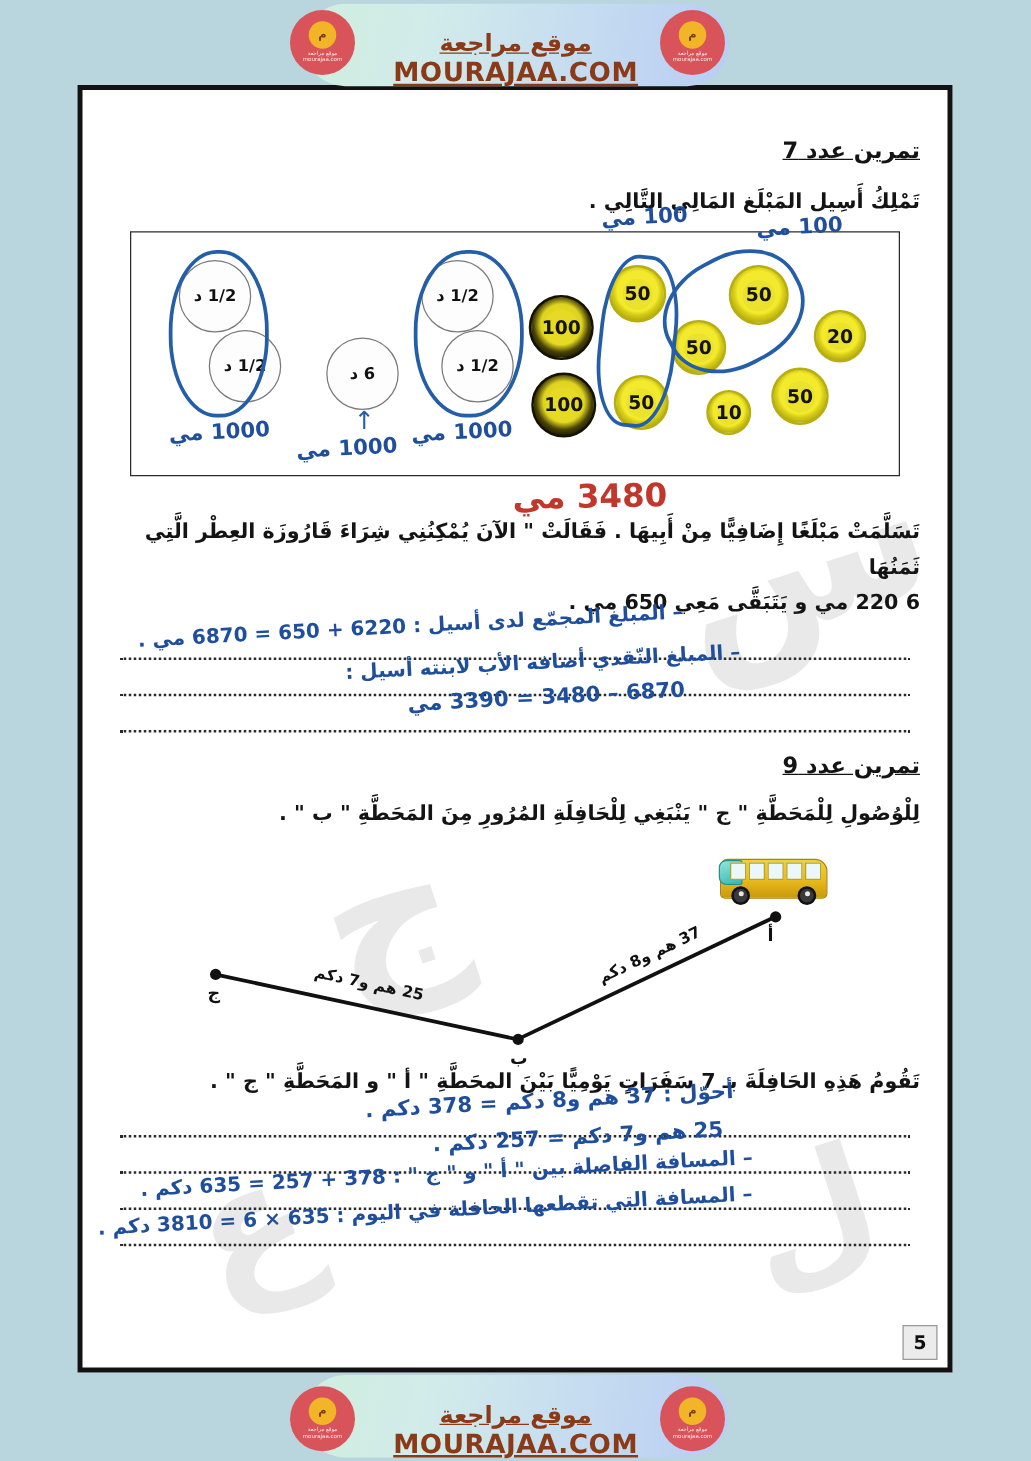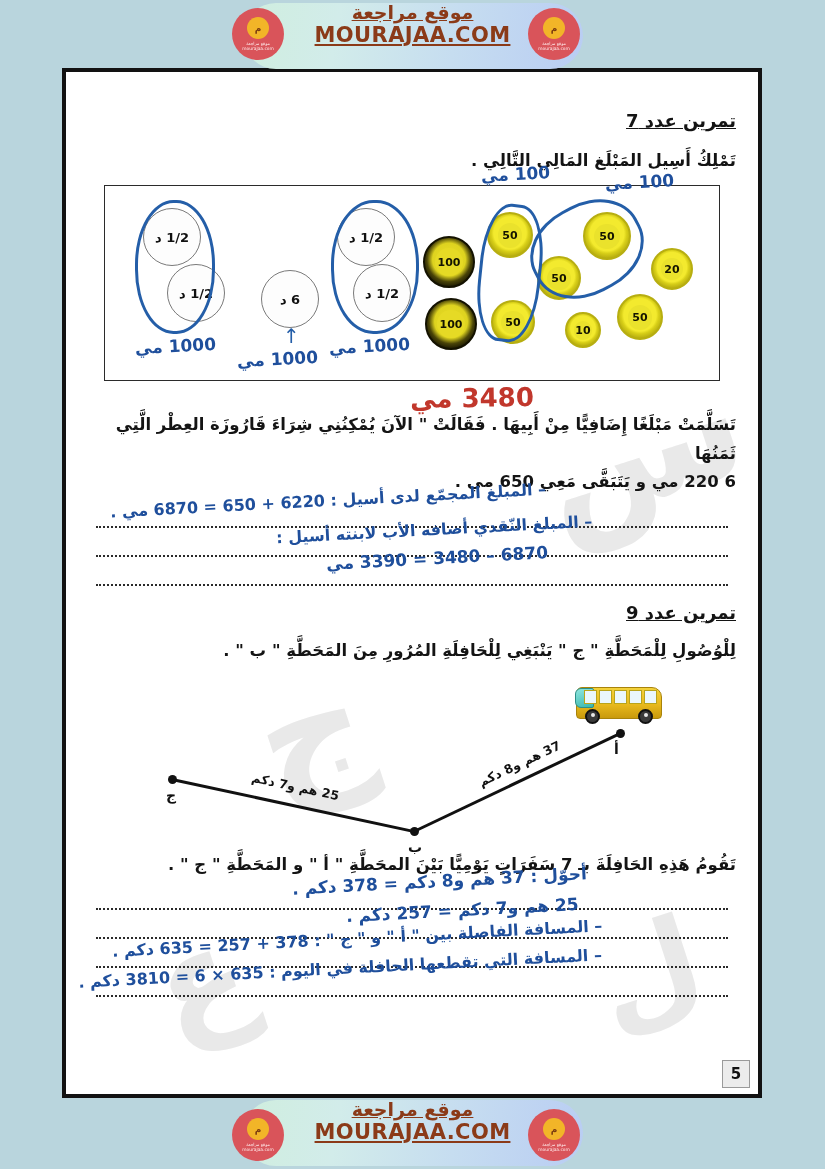--- a/index.html
+++ b/index.html
@@ -11,21 +11,21 @@
     position:relative;overflow:hidden;
   }
   
   .wm-band{position:absolute;left:0;width:825px;height:72px;z-index:40;
            display:flex;align-items:center;justify-content:center;}
   .wm-band.top{top:0;}
   .wm-band.bot{bottom:0;}
   .wm-pill{
     width:340px;height:66px;border-radius:36px;
     background:linear-gradient(100deg,#cfeede 0%,#d2ecea 28%,#c6ddf0 62%,#b9cdf3 100%);
-    display:flex;flex-direction:column;align-items:center;justify-content:flex-start;
+    display:flex;flex-direction:column;align-items:center;justify-content:flex-end;
     line-height:1.05;
   }
   .wm-ar{font-size:19px;font-weight:bold;color:#8b3a18;text-decoration:underline;
          direction:rtl;letter-spacing:.5px;}
   .wm-en{font-size:21px;font-weight:bold;color:#8b3a18;text-decoration:underline;
          letter-spacing:.4px;margin-top:1px;}
   .wm-logo{
     position:absolute;width:52px;height:52px;border-radius:50%;
     background:#d9545a;display:flex;flex-direction:column;
     align-items:center;justify-content:center;
@@ -72,21 +72,21 @@
         justify-content:center;font-weight:bold;box-sizing:border-box;}
   .coin.silver{background:#fdfdfd;border:1.3px solid #7a7a7a;color:#111;
                font-size:13px;direction:rtl;}
   .coin.gold{
     background:radial-gradient(circle at 50% 45%, #f3ea2e 0%, #f3ea2e 52%, #d8cf18 60%, #b8ae10 74%, #cdc41a 86%, #9c9410 100%);
     border:2.5px solid #b7ae11;color:#1c1c1c;}
   .coin.gold.dark{
     background:radial-gradient(circle at 50% 45%, #ecdf2a 0%, #ded31f 46%, #4a4408 62%, #171502 78%, #3a3406 90%, #121100 100%);
     border:2.5px solid #141200;}
   .coin.gold .val{background:#eae22c;border-radius:50%;width:58%;height:58%;
-        display:flex;align-items:center;justify-content:center;font-size:11px;color:#141400;}
+        display:flex;align-items:center;justify-content:center;font-size:15px;color:#141400;}
   .coin.gold.dark .val{background:#e6da25;}
 
   
   .hw{position:absolute;color:#1f4f9c;font-weight:bold;
       font-family:"DejaVu Sans","Liberation Sans",sans-serif;
       transform:rotate(-3deg);white-space:nowrap;z-index:6;}
   .hw.red{color:#c1372c;transform:rotate(-1deg);}
   .ring{position:absolute;border:3px solid #245ea8;border-radius:48%;z-index:5;}
   .arrow{position:absolute;color:#245ea8;font-size:20px;z-index:6;}
 

